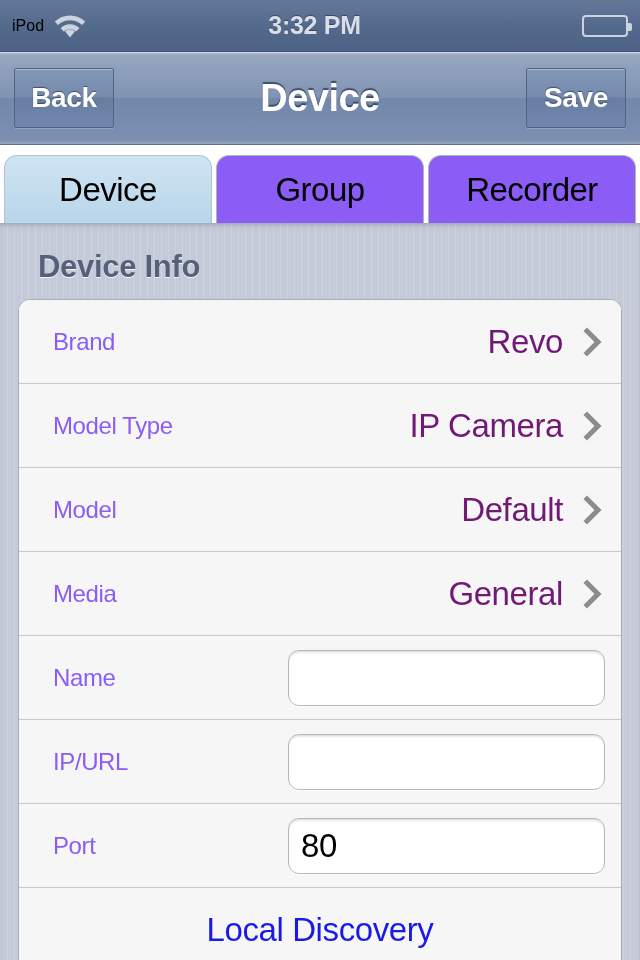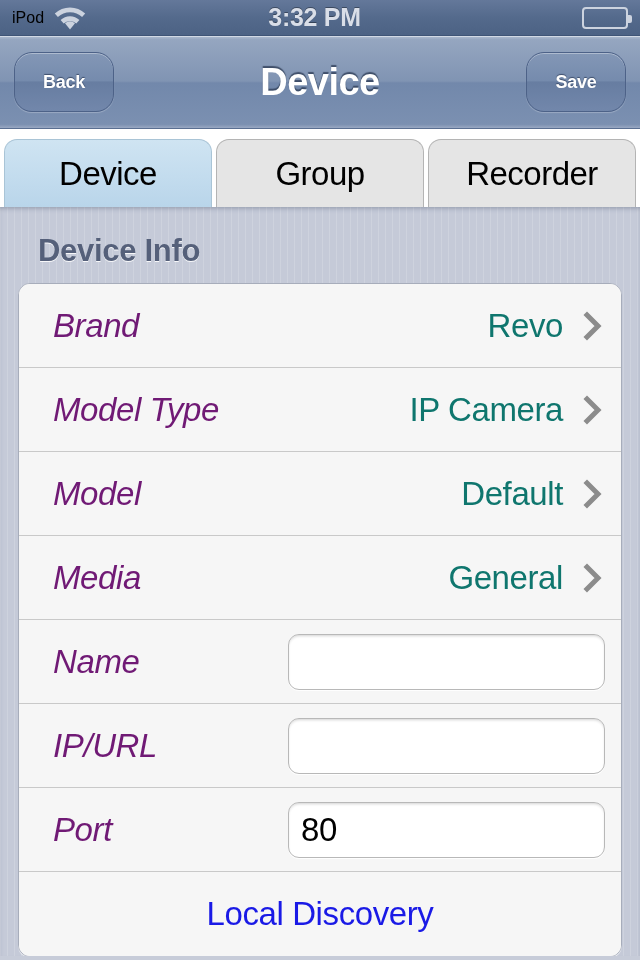--- a/index.html
+++ b/index.html
@@ -12,21 +12,21 @@
 
   body {
     font-family: "Liberation Sans", sans-serif;
     background: #c7ccd9;
     -webkit-font-smoothing: antialiased;
   }
 
   
   .status-bar {
     position: relative;
-    height: 36px;
+    height: 52px;
     background: linear-gradient(to bottom, #5e7290 0%, #546a89 45%, #4e6casdf 46%, #51678a 100%);
     background: linear-gradient(to bottom, #64789a 0%, #546a8c 50%, #4c6284 100%);
     display: flex;
     align-items: center;
     padding: 0 12px;
     border-bottom: 1px solid #3f5577;
     justify-content: space-between;
   }
   .status-left {
     display: flex;
@@ -98,24 +98,24 @@
     text-shadow: 0 -2px 1px rgba(40,55,80,0.75);
     pointer-events: none;
   }
   .nav-btn {
     position: relative;
     z-index: 2;
     min-width: 100px;
     height: 60px;
     padding: 0 16px;
     border: 1px solid #4d6288;
-    border-radius: 18px;
+    border-radius: 2px;
     background: linear-gradient(to bottom, #8397b6 0%, #758bad 48%, #677da1 50%, #7287ab 100%);
     color: #ffffff;
-    font-size: 18px;
+    font-size: 28px;
     font-weight: bold;
     letter-spacing: -0.3px;
     text-shadow: 0 -1px 1px rgba(30,45,70,0.65);
     display: flex;
     align-items: center;
     justify-content: center;
     box-shadow: inset 0 1px 0 rgba(255,255,255,0.35), 0 1px 1px rgba(255,255,255,0.25);
   }
   .nav-btn.right { margin-left: auto; }
 
@@ -127,21 +127,21 @@
     align-items: flex-end;
     padding: 7px 4px 0 4px;
     gap: 4px;
   }
   .tab {
     flex: 1;
     height: 68px;
     border: 1px solid #b4b4b4;
     border-bottom: none;
     border-radius: 13px 13px 0 0;
-    background: #e5e5e5;
+    background: #8b5cf6;
     color: #000000;
     font-size: 33px;
     letter-spacing: -0.5px;
     display: flex;
     align-items: center;
     justify-content: center;
   }
   .tab.active {
     background: linear-gradient(to bottom, #cfe4f2 0%, #c3dcee 55%, #b9d5ea 100%);
     border-color: #a9c4d6;
@@ -185,31 +185,30 @@
     height: 84px;
     display: flex;
     align-items: center;
     padding: 0 16px 0 34px;
     background: #f6f6f6;
     border-bottom: 1px solid #c9c9c9;
   }
   .row:last-child { border-bottom: none; }
 
   .row-label {
-    font-size: 33px;
-    color: #701a75;
+    font-size: 24px;
+    color: #8b5cf6;
     letter-spacing: -0.4px;
     white-space: nowrap;
-    font-style: italic;
   }
 
   .row-value {
     margin-left: auto;
     font-size: 33px;
-    color: #0f766e;
+    color: #701a75;
     letter-spacing: -0.4px;
     white-space: nowrap;
     padding-right: 8px;
   }
 
   .chevron {
     width: 24px;
     height: 34px;
     flex: 0 0 auto;
     margin-left: 10px;

